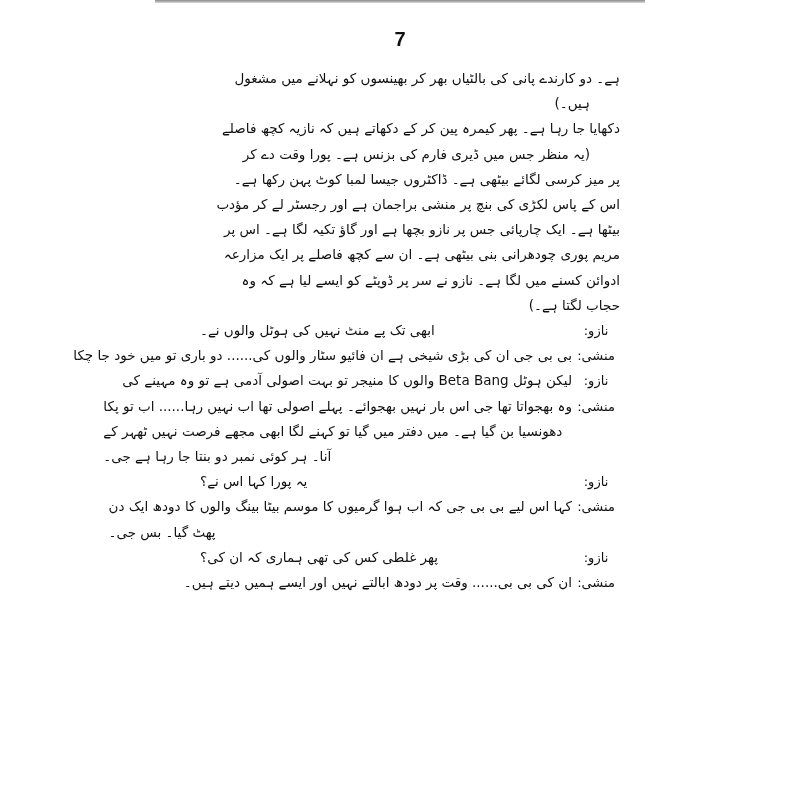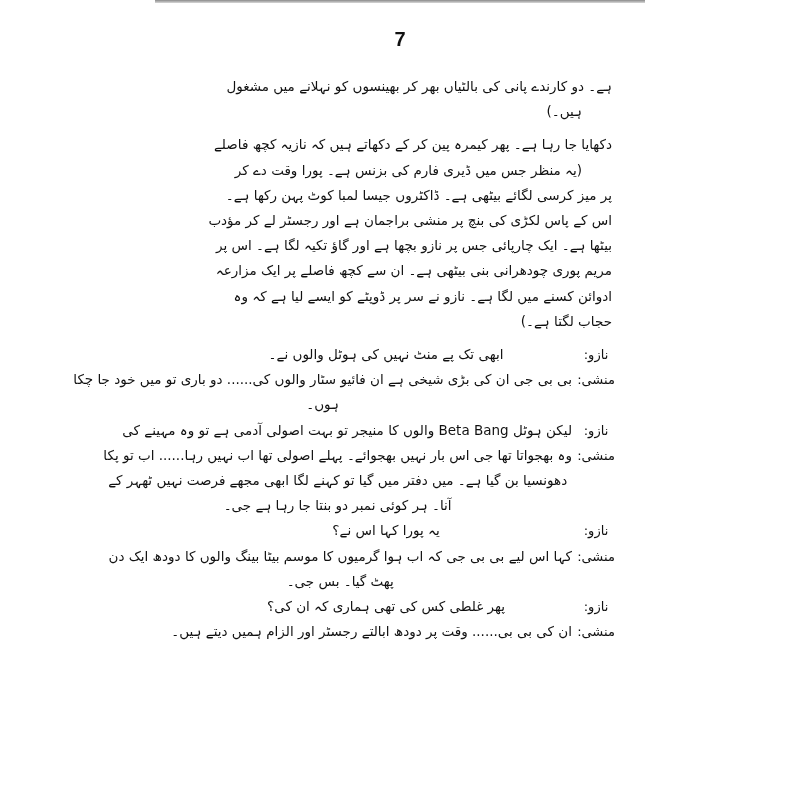--- a/index.html
+++ b/index.html
@@ -19,29 +19,29 @@
       position: absolute; left: 0; width: 800px; top: 28px;
       text-align: center; font-family: "Liberation Sans", sans-serif;
       font-weight: bold; font-size: 20px; color: #111;
     }
     .page {
       position: absolute; left: 200px; top: 66px; width: 420px;
       direction: rtl;
       font-size: 13.5px;
       line-height: 25.2px;
     }
-    .para { margin: 8px; text-align: justify; text-align-last: right; }
+    .para { margin: 0; text-align: justify; text-align-last: right; }
     .dlg {
       display: flex; flex-direction: row; align-items: flex-start;
     }
     .speaker {
       flex: 0 0 48px; width: 48px; text-align: center;
       font-size: 13px;
     }
-    .speech { flex: 1 1 auto; text-align: center; }
+    .speech { flex: 1 1 auto; text-align: left; }
     .line { display: block; white-space: nowrap; }
   </style>
 </head>
 <body>
 
 <div class="top-rule"></div>
 
 <div class="page-number">7</div>
 
 <div class="page">
@@ -66,21 +66,20 @@
     <span class="speaker">نازو:</span>
     <div class="speech">
       <span class="line">ابھی تک پے منٹ نہیں کی ہوٹل والوں نے۔</span>
     </div>
   </div>
 
   <div class="dlg">
     <span class="speaker">منشی:</span>
     <div class="speech">
       <span class="line">بی بی جی ان کی بڑی شیخی ہے ان فائیو سٹار والوں کی...... دو باری تو میں خود جا چکا</span>
-      <span class="line">ہوں۔</span>
     </div>
   </div>
 
   <div class="dlg">
     <span class="speaker">نازو:</span>
     <div class="speech">
       <span class="line">لیکن ہوٹل Beta Bang والوں کا منیجر تو بہت اصولی آدمی ہے تو وہ مہینے کی</span>
     </div>
   </div>
 
@@ -112,17 +111,17 @@
   <div class="dlg">
     <span class="speaker">نازو:</span>
     <div class="speech">
       <span class="line">پھر غلطی کس کی تھی ہماری کہ ان کی؟</span>
     </div>
   </div>
 
   <div class="dlg">
     <span class="speaker">منشی:</span>
     <div class="speech">
-      <span class="line">ان کی بی بی...... وقت پر دودھ ابالتے رجسٹر اور الزام ہمیں دیتے ہیں۔</span>
+      <span class="line">ان کی بی بی...... وقت پر دودھ ابالتے نہیں اور ایسے ہمیں دیتے ہیں۔</span>
     </div>
   </div>
 
 </div>
 
 </body></html>

